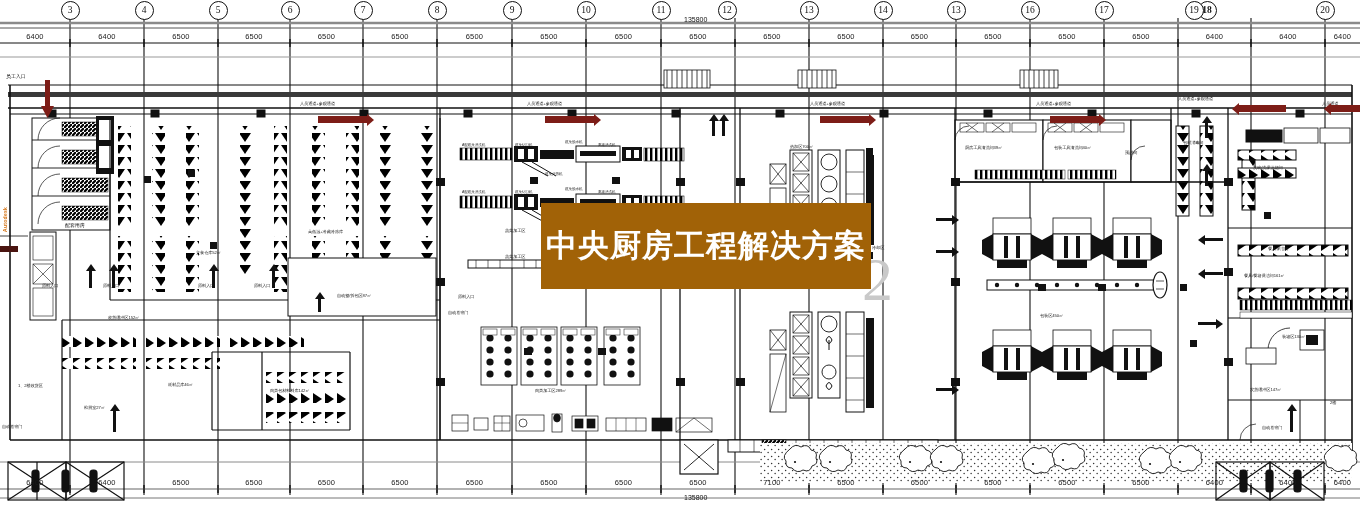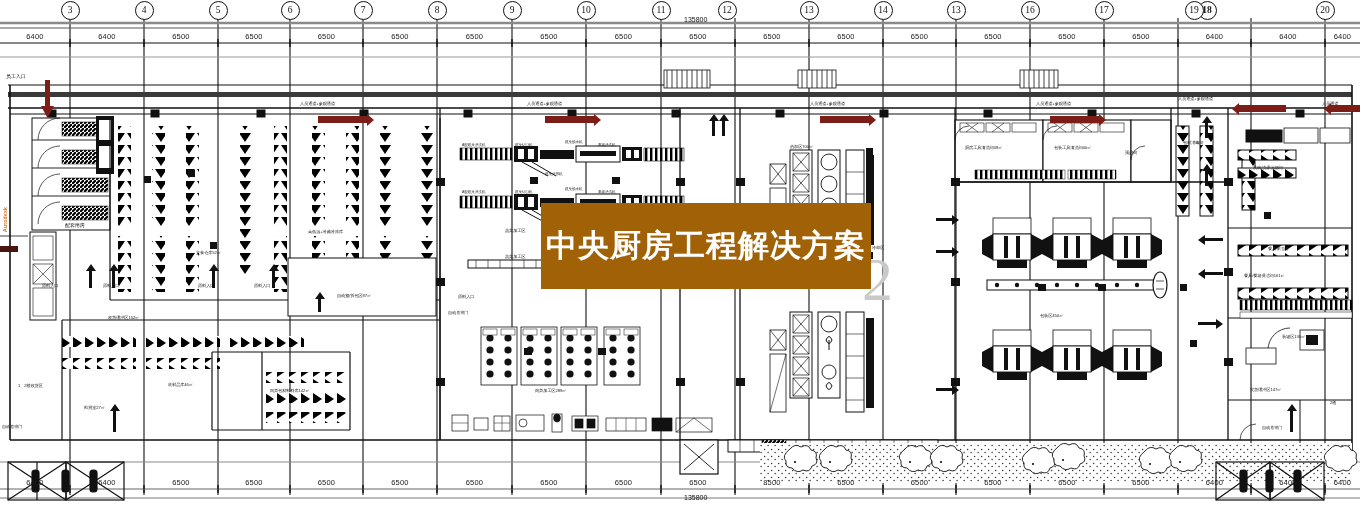--- a/index.html
+++ b/index.html
@@ -892,21 +892,21 @@
       <div class="dimcell" style="left: 0px; width: 70px;">6400</div>
       <div class="dimcell" style="left: 70px; width: 74px;">6400</div>
       <div class="dimcell" style="left: 144px; width: 74px;">6500</div>
       <div class="dimcell" style="left: 218px; width: 72px;">6500</div>
       <div class="dimcell" style="left: 290px; width: 73px;">6500</div>
       <div class="dimcell" style="left: 363px; width: 74px;">6500</div>
       <div class="dimcell" style="left: 437px; width: 75px;">6500</div>
       <div class="dimcell" style="left: 512px; width: 74px;">6500</div>
       <div class="dimcell" style="left: 586px; width: 75px;">6500</div>
       <div class="dimcell" style="left: 661px; width: 74px;">6500</div>
-      <div class="dimcell" style="left: 735px; width: 74px;">8500</div>
+      <div class="dimcell" style="left: 735px; width: 74px;">7100</div>
       <div class="dimcell" style="left: 809px; width: 74px;">6500</div>
       <div class="dimcell" style="left: 883px; width: 73px;">6500</div>
       <div class="dimcell" style="left: 956px; width: 74px;">6500</div>
       <div class="dimcell" style="left: 1030px; width: 74px;">6500</div>
       <div class="dimcell" style="left: 1104px; width: 74px;">6500</div>
       <div class="dimcell" style="left: 1178px; width: 73px;">6400</div>
       <div class="dimcell" style="left: 1251px; width: 74px;">6400</div>
       <div class="dimcell" style="left: 1325px; width: 35px;">6400</div>
     </div>
 

